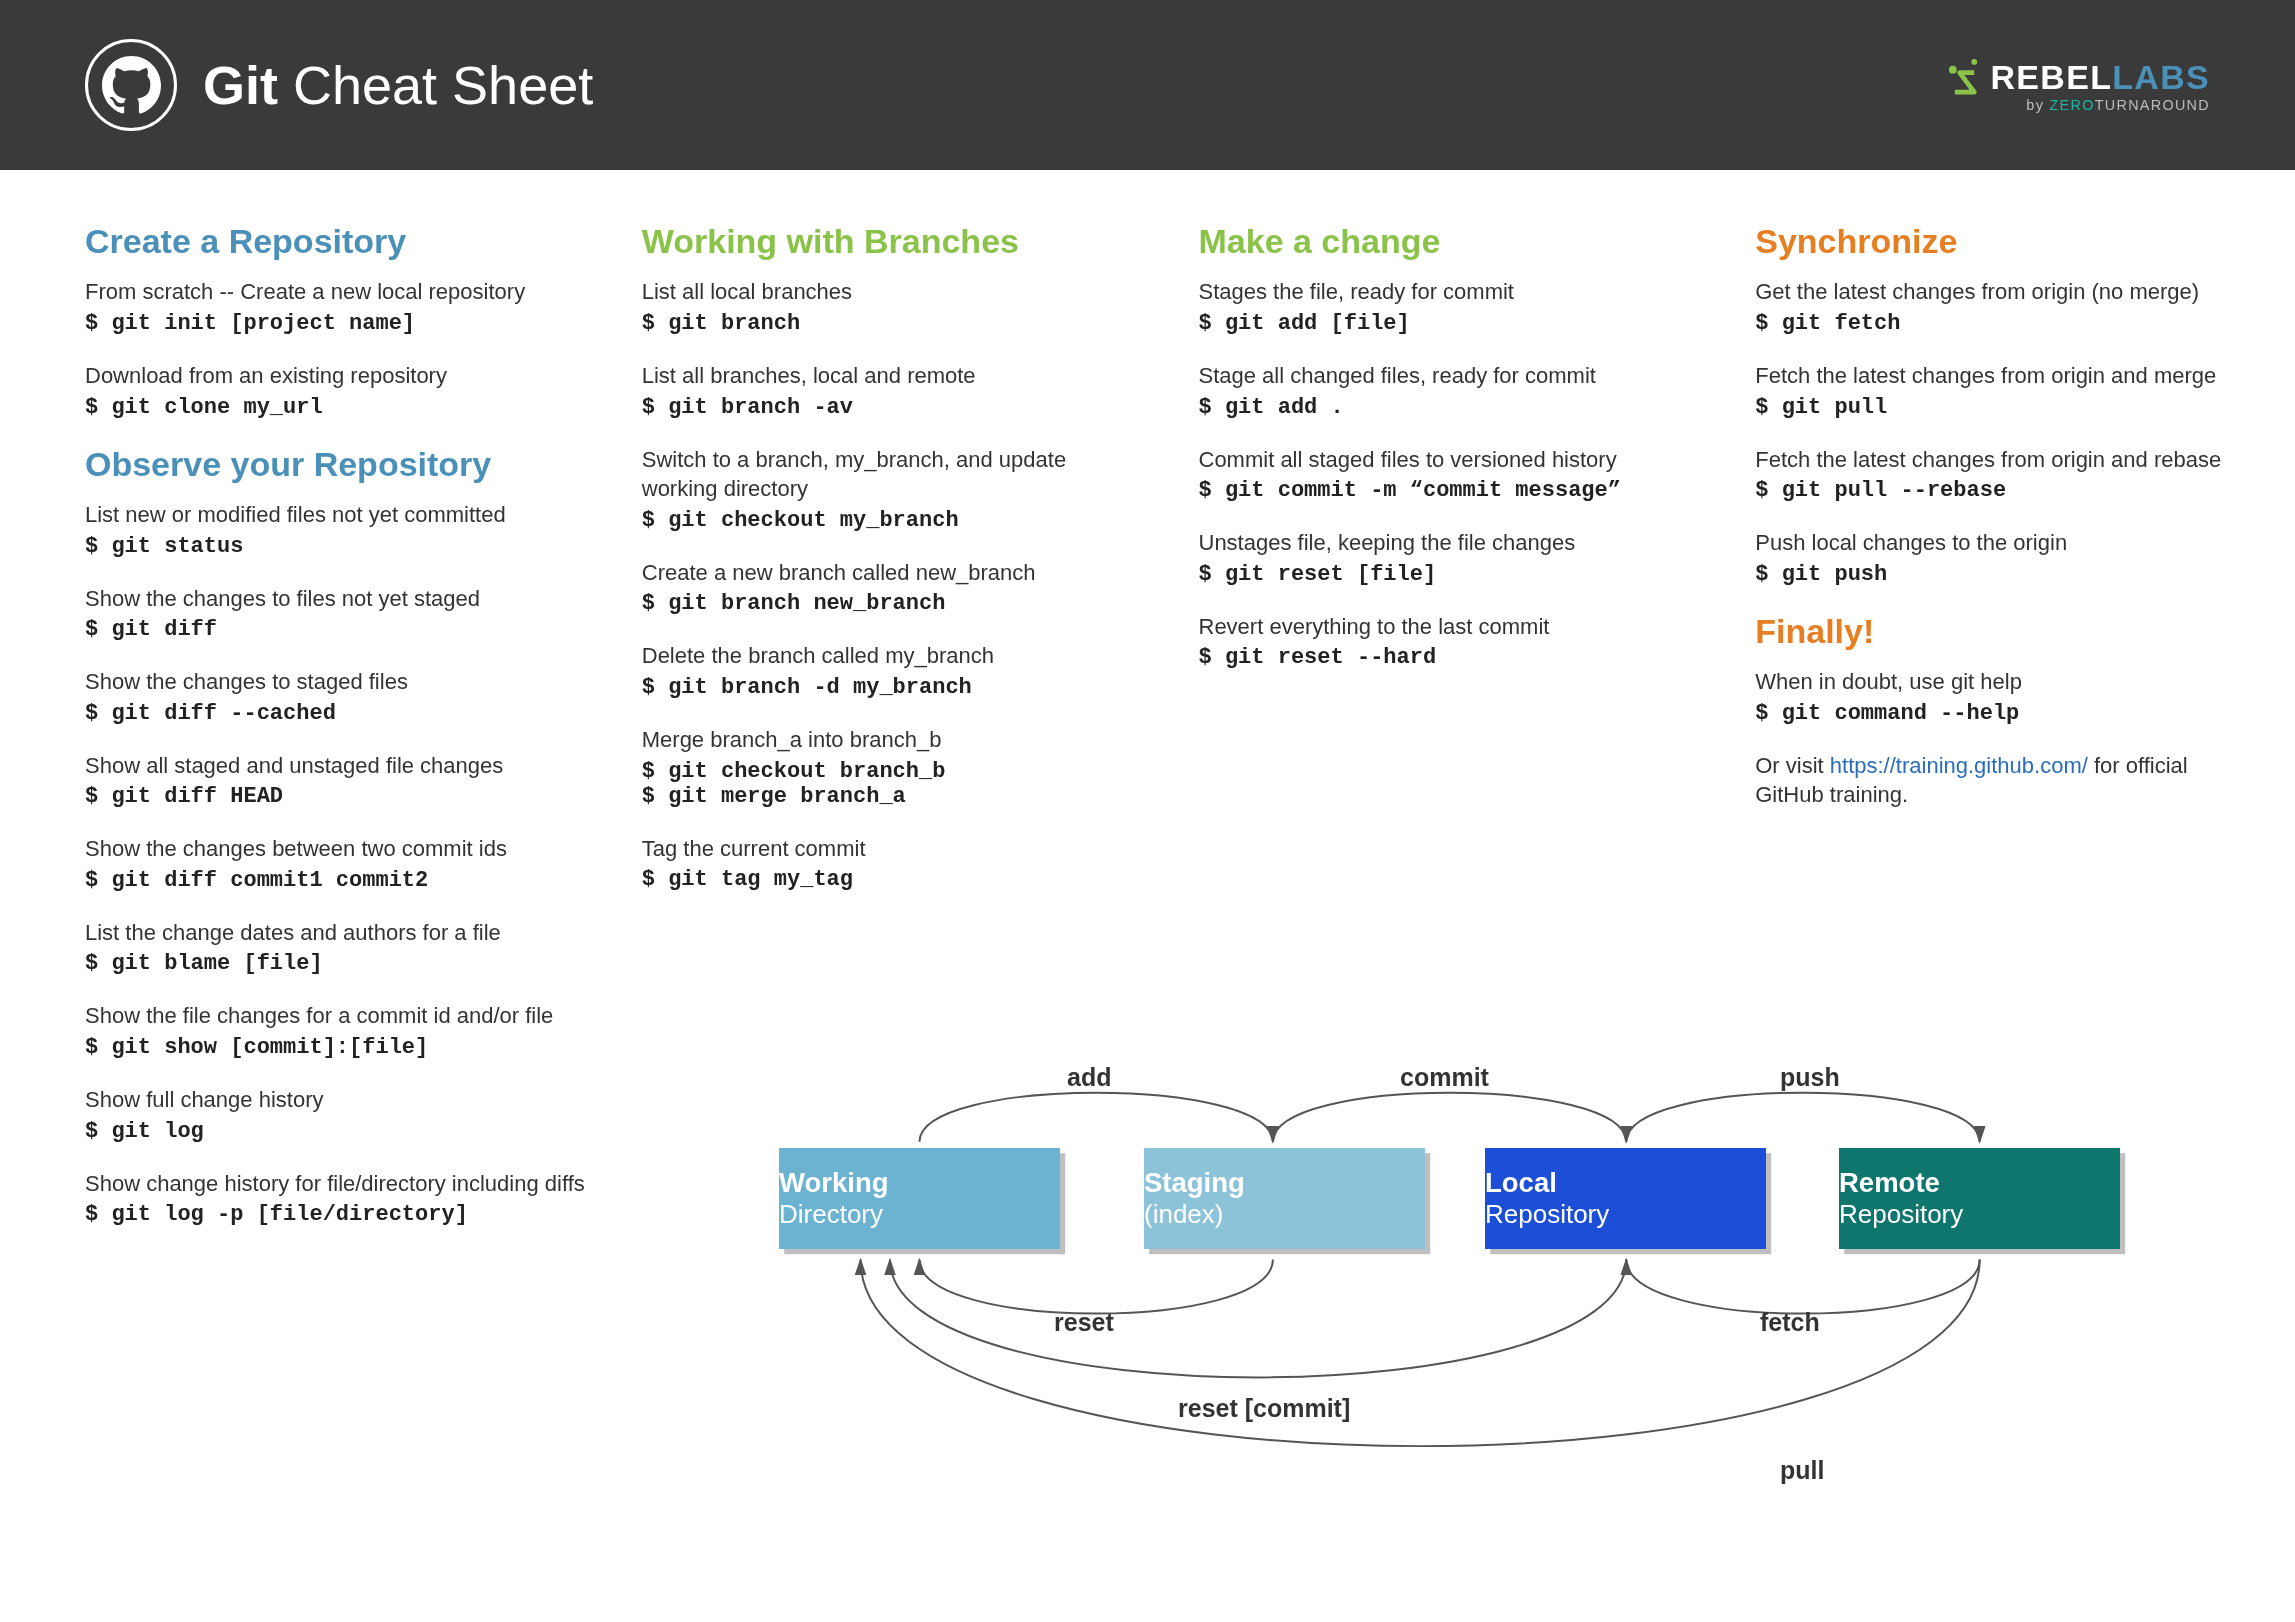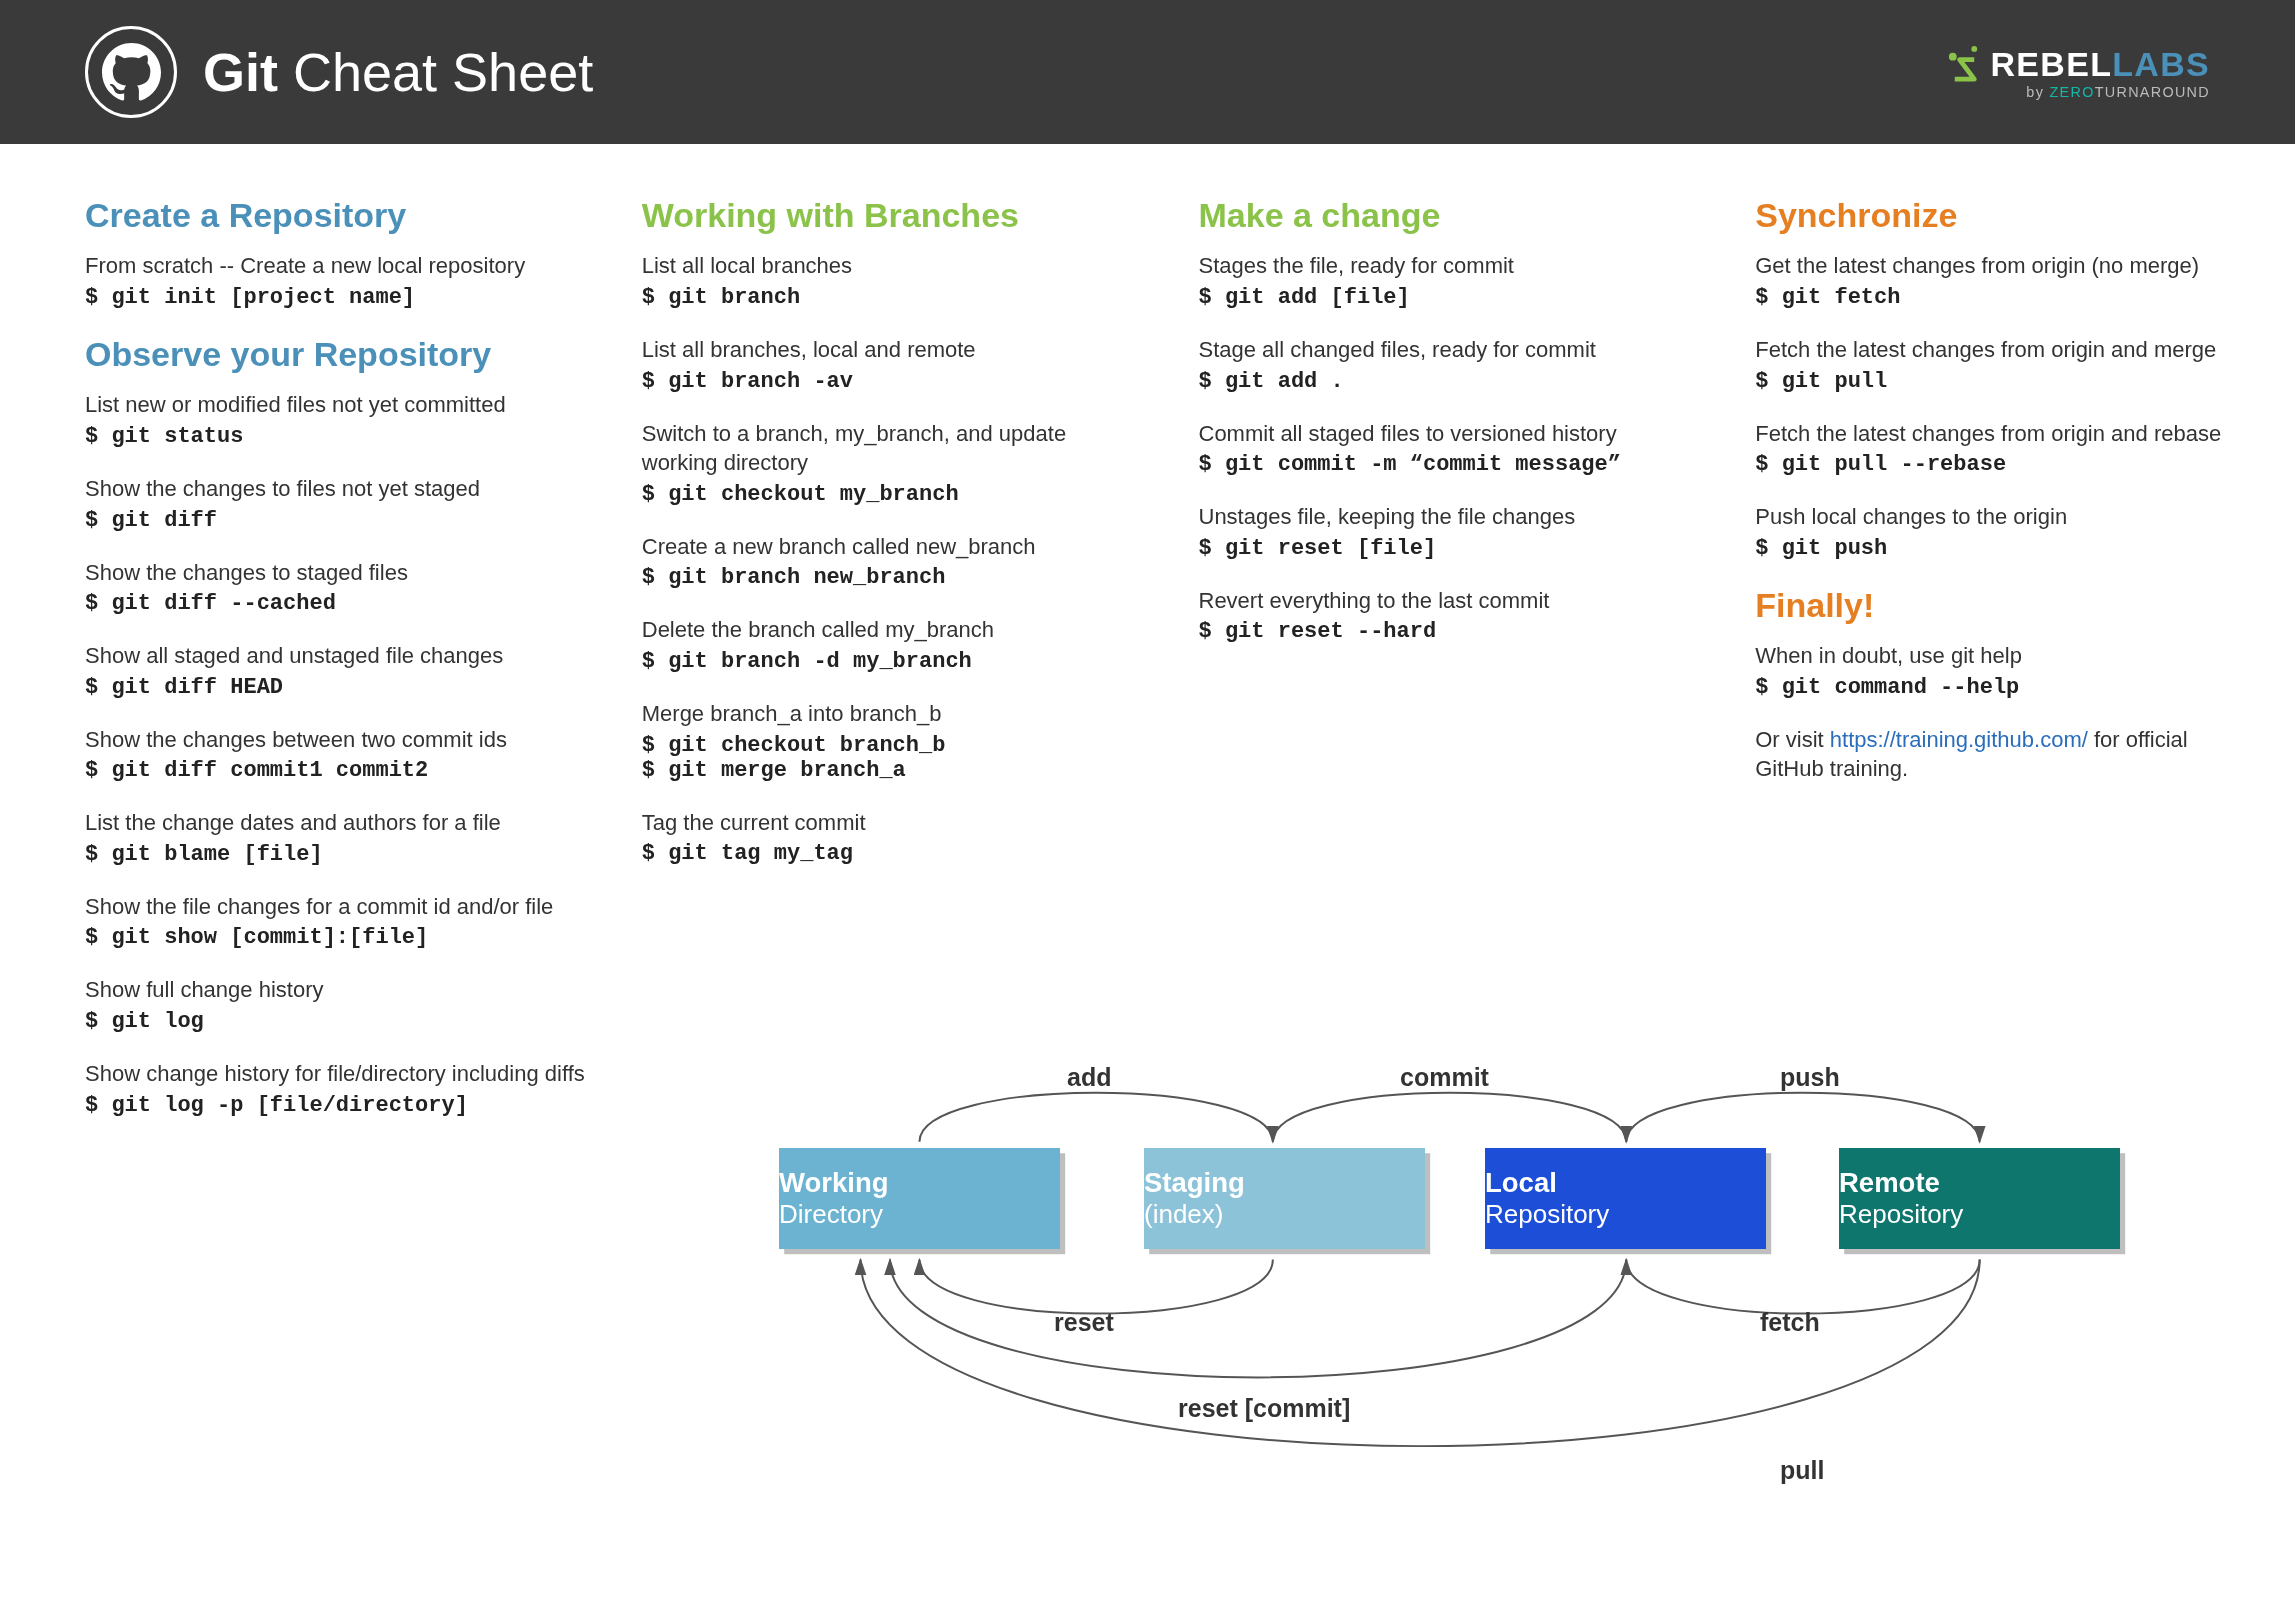--- a/index.html
+++ b/index.html
@@ -5,21 +5,21 @@
   * { box-sizing: border-box; margin: 0; padding: 0; }
   body {
     font-family: "Segoe UI", "Helvetica Neue", Arial, sans-serif;
     background: #fff;
     color: #333;
     width: 2295px;
     height: 1623px;
   }
   .header {
     background: #3a3a3a;
-    height: 144px;
+    height: 170px;
     display: flex;
     align-items: center;
     justify-content: space-between;
     padding: 0 85px;
   }
   .header-left { display: flex; align-items: center; gap: 26px; }
   .gh-logo {
     width: 92px; height: 92px;
     border: 3.9px solid #fff; border-radius: 50%;
     display: flex; align-items: center; justify-content: center;
@@ -116,20 +116,24 @@
 </div>
 
 <div class="content">
   <div class="col">
     <h2 class="h-blue">Create a Repository</h2>
     <div id="c1s1">
         <div class="item">
           <div class="desc">From scratch -- Create a new local repository</div>
           <div class="cmd">$ git init [project name]</div>
         </div>
+        <div class="item">
+          <div class="desc">Download from an existing repository</div>
+          <div class="cmd">$ git clone my_url</div>
+        </div>
       </div>
     <h2 class="h-blue">Observe your Repository</h2>
     <div id="c1s2">
         <div class="item">
           <div class="desc">List new or modified files not yet committed</div>
           <div class="cmd">$ git status</div>
         </div>
         <div class="item">
           <div class="desc">Show the changes to files not yet staged</div>
           <div class="cmd">$ git diff</div>

